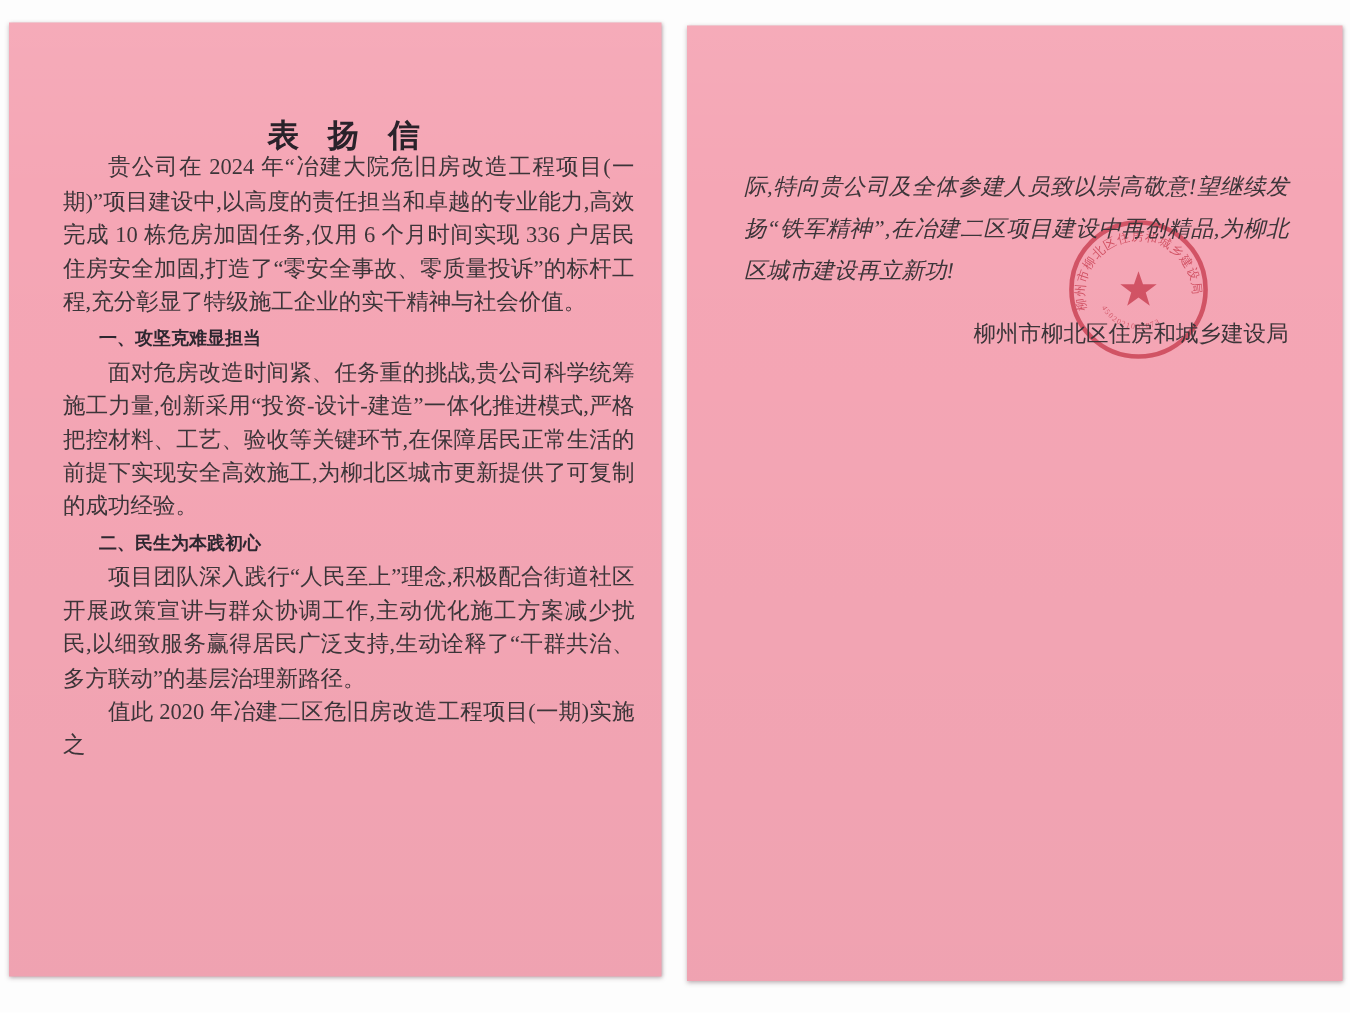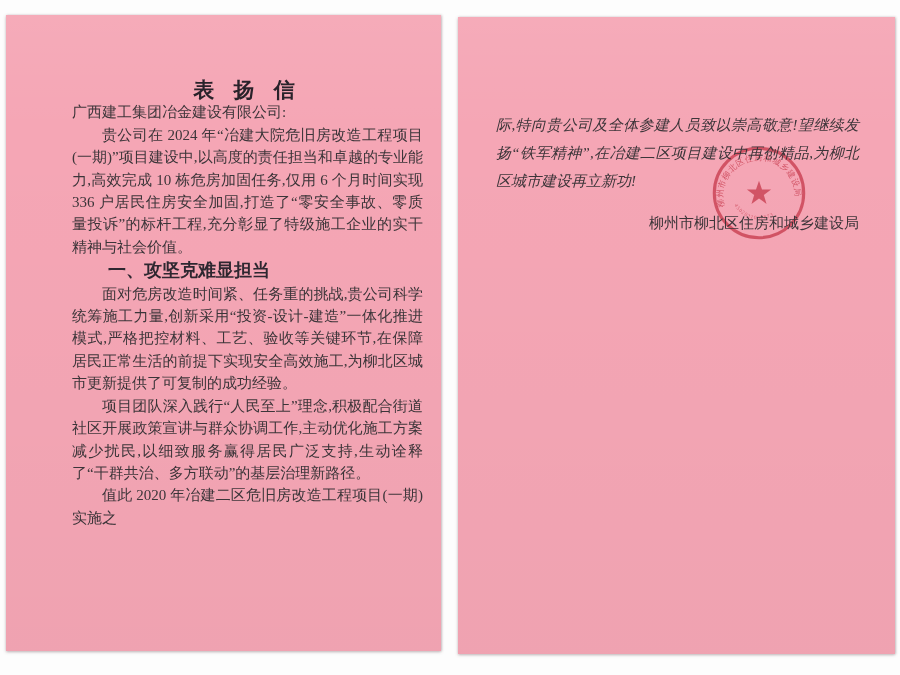--- a/index.html
+++ b/index.html
@@ -13,21 +13,21 @@
   .page{
     position:absolute;
     background:#f5a6b5;
     background-image:linear-gradient(180deg, rgba(255,255,255,0.06) 0%, rgba(0,0,0,0.0) 18%, rgba(0,0,0,0.025) 100%);
     box-shadow:0 1px 3px rgba(90,60,70,0.35), 1px 0 2px rgba(90,60,70,0.18);
     color:#3c3539;
     box-sizing:border-box;
   }
   .page-left{
     left:6px;top:15px;width:435px;height:636px;
-    padding:64px 18px 0 66px;
+    padding:64px 18px 0 36px;
     font-size:15px;line-height:22.4px;
   }
   .page-right{
     left:458px;top:17px;width:437px;height:637px;
     padding:94px 36px 0 38px;
     font-size:15px;line-height:28px;
   }
   .title{
     margin:0 0 0 0;
     text-align:center;
@@ -46,21 +46,21 @@
     text-indent:2em;
     position:relative;
     z-index:1;
   }
   .para.cont{text-indent:0;font-style:italic;}
   .sec-heading{
     margin:1px 0;
     font-weight:700;
     text-indent:2em;
     color:#2e2730;
-    font-size:18px;
+    font-size:12px;
   }
   .signature{
     margin:15px 0 0 0;
     text-align:right;
     line-height:26px;
     position:relative;z-index:1;
   }
   .date{
     margin:4px 38px 0 0;
     text-align:right;
@@ -82,27 +82,27 @@
   }
 </style>
 </head>
 <body>
 
 <div class="scan">
 
   <div class="page page-left">
     <h1 class="title">表  扬  信</h1>
 
-    <p class="para salutation" style="text-indent:0;">广西建工集团冶金建设有限公司:</p>
 
     <p class="para">贵公司在 2024 年“冶建大院危旧房改造工程项目(一期)”项目建设中,以高度的责任担当和卓越的专业能力,高效完成 10 栋危房加固任务,仅用 6 个月时间实现 336 户居民住房安全加固,打造了“零安全事故、零质量投诉”的标杆工程,充分彰显了特级施工企业的实干精神与社会价值。</p>
 
     <h2 class="sec-heading">一、攻坚克难显担当</h2>
     <p class="para">面对危房改造时间紧、任务重的挑战,贵公司科学统筹施工力量,创新采用“投资-设计-建造”一体化推进模式,严格把控材料、工艺、验收等关键环节,在保障居民正常生活的前提下实现安全高效施工,为柳北区城市更新提供了可复制的成功经验。</p>
 
+    <h2 class="sec-heading">二、民生为本践初心</h2>
     <p class="para">项目团队深入践行“人民至上”理念,积极配合街道社区开展政策宣讲与群众协调工作,主动优化施工方案减少扰民,以细致服务赢得居民广泛支持,生动诠释了“干群共治、多方联动”的基层治理新路径。</p>
 
 
     <p class="para">值此 2020 年冶建二区危旧房改造工程项目(一期)实施之</p>
   </div>
 
   <div class="page page-right">
 
     <div class="stamp">
       <svg viewBox="0 0 160 160" xmlns="http://www.w3.org/2000/svg">

